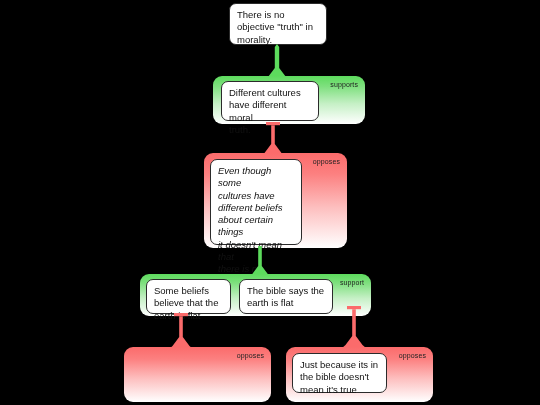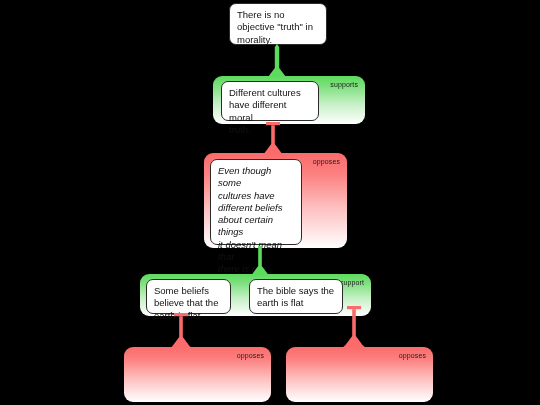--- a/index.html
+++ b/index.html
@@ -103,21 +103,21 @@
       <path d="M13.2 0 L16.8 0 L16.8 20 L23.5 29 L27 32 L3 32 L6.5 29 L13.2 20 Z" fill="#5ddb5d"></path>
     </svg>
   </div>
 
   <div class="relation supports" style="left:140px; top:274px; width:231px; height:42px;">
     <span class="relation-label">support</span>
   </div>
   <div class="claim" style="left:146px; top:279px; width:85px; height:35px;">Some beliefs
 believe that the
 earth is flat</div>
-  <div class="claim" style="left:249px; top:279px; width:94px; height:35px;">The bible says the
+  <div class="claim" style="left:239px; top:279px; width:94px; height:35px;">The bible says the
 earth is flat</div>
 
   <div class="connector" style="left:166px; top:313px; width:30px; height:36px;">
     <svg width="30" height="36" viewBox="0 0 30 36">
       <rect x="8" y="0" width="14" height="3.2" fill="#fb6b6b"></rect>
       <path d="M13.2 3.2 L16.8 3.2 L16.8 24 L23.5 33 L27 36 L3 36 L6.5 33 L13.2 24 Z" fill="#fb6b6b"></path>
     </svg>
   </div>
 
   <div class="connector" style="left:339px; top:306px; width:30px; height:42px;">
@@ -127,14 +127,17 @@
     </svg>
   </div>
 
   <div class="relation opposes" style="left:124px; top:347px; width:147px; height:55px;">
     <span class="relation-label">opposes</span>
   </div>
 
   <div class="relation opposes" style="left:286px; top:347px; width:147px; height:55px;">
     <span class="relation-label">opposes</span>
   </div>
+  <div class="claim" style="left:292px; top:353px; width:95px; height:40px;">Just because its in
+the bible doesn't
+mean it's true</div>
 
 </div>
 
 </body></html>

